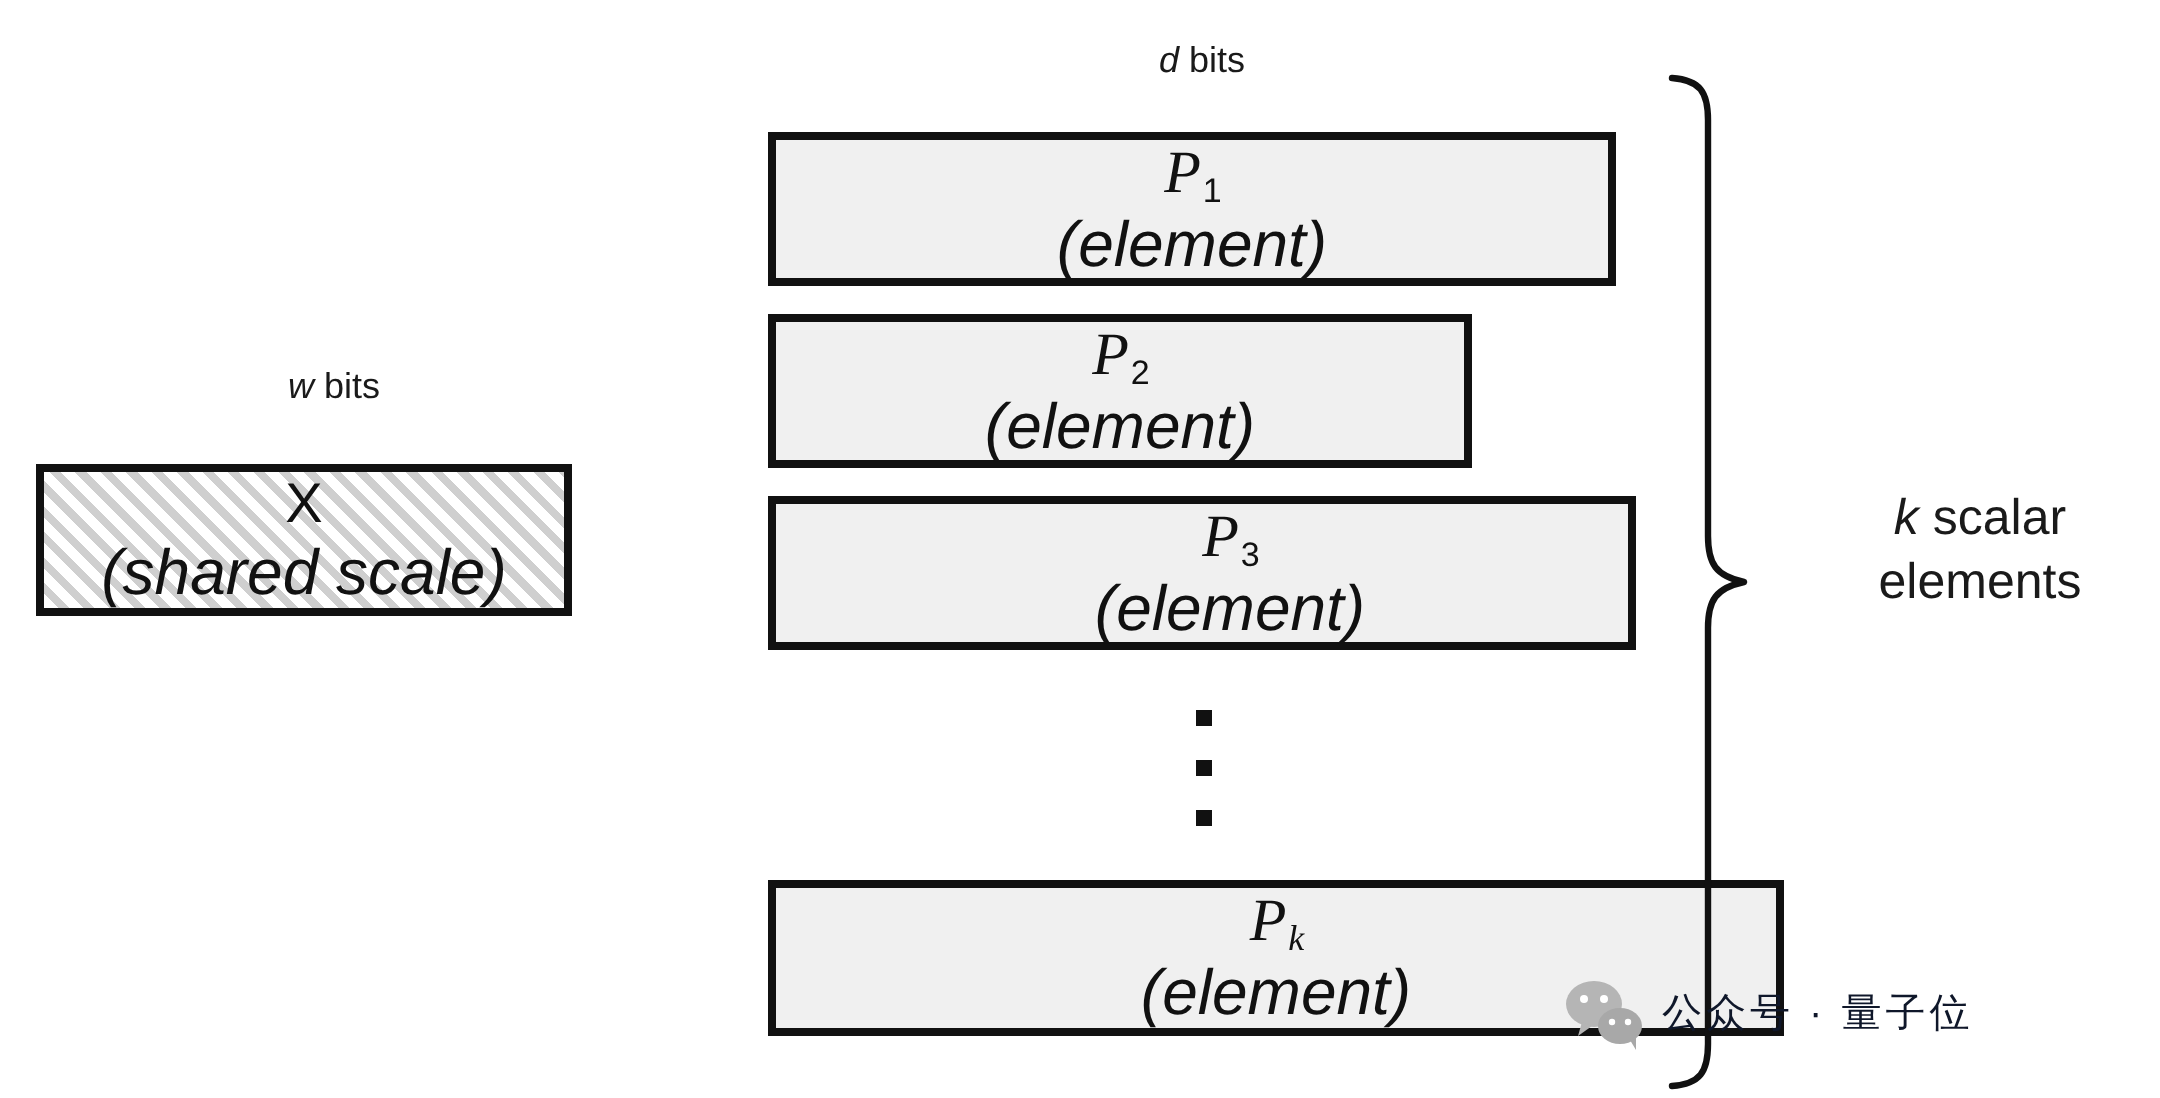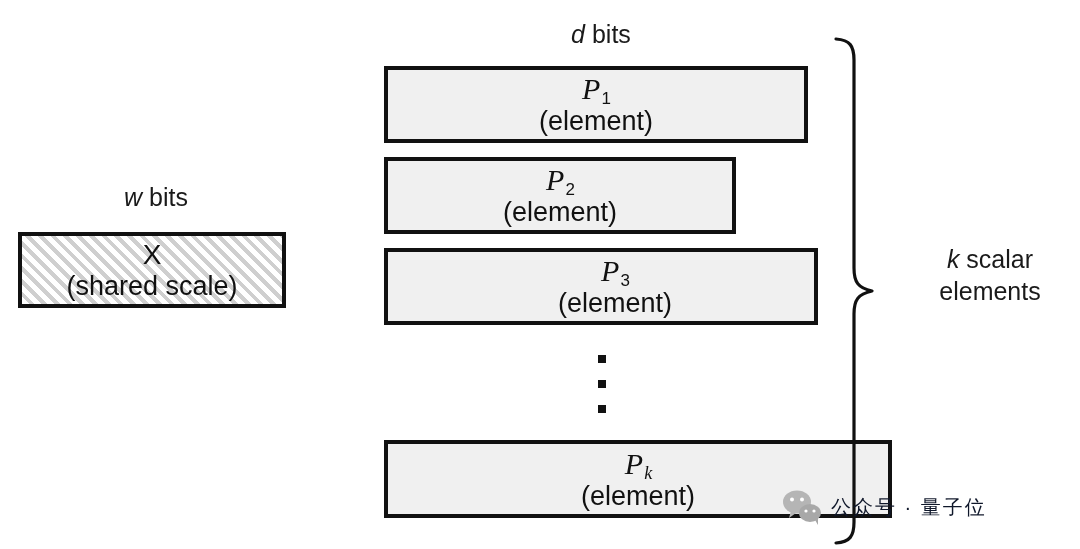--- a/index.html
+++ b/index.html
@@ -15,32 +15,32 @@
     width: 1080px;
     height: 549px;
     background: #ffffff;
     overflow: hidden;
   }
 
   
   .label {
     position: absolute;
     color: #1a1a1a;
-    font-size: 25px;
+    font-size: 18px;
     line-height: 1.18;
     white-space: nowrap;
     text-align: center;
   }
   .label .it {
     font-style: italic;
   }
 
   
   #w-bits-label {
-    left: 4px;
+    left: 15px;
     top: 183px;
     width: 304px;
   }
 
   
   #d-bits-label {
     left: 384px;
     top: 20px;
     width: 434px;
   }
@@ -85,24 +85,25 @@
     position: relative;
     top: 5px;
     left: 1px;
   }
   .box .sym sub.it {
     font-family: "Liberation Serif", serif;
     font-style: italic;
     font-size: 18px;
   }
   .box .sub-label {
-    font-size: 27px;
+    font-size: 32px;
     color: #111111;
     line-height: 1.0;
     margin-top: 4px;
+    font-style: italic;
   }
 
   
   #scale-box {
     left: 18px;
     top: 232px;
     width: 268px;
     height: 76px;
     background-color: #ffffff;
     background-image: repeating-linear-gradient(

